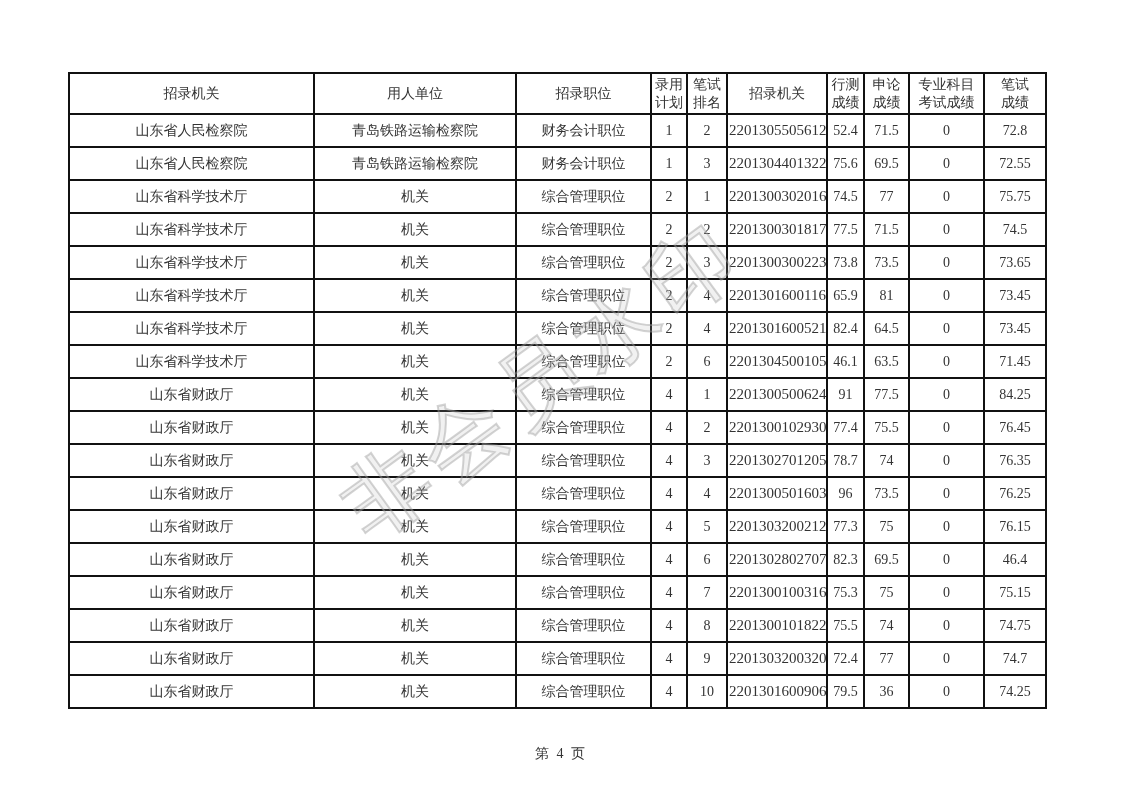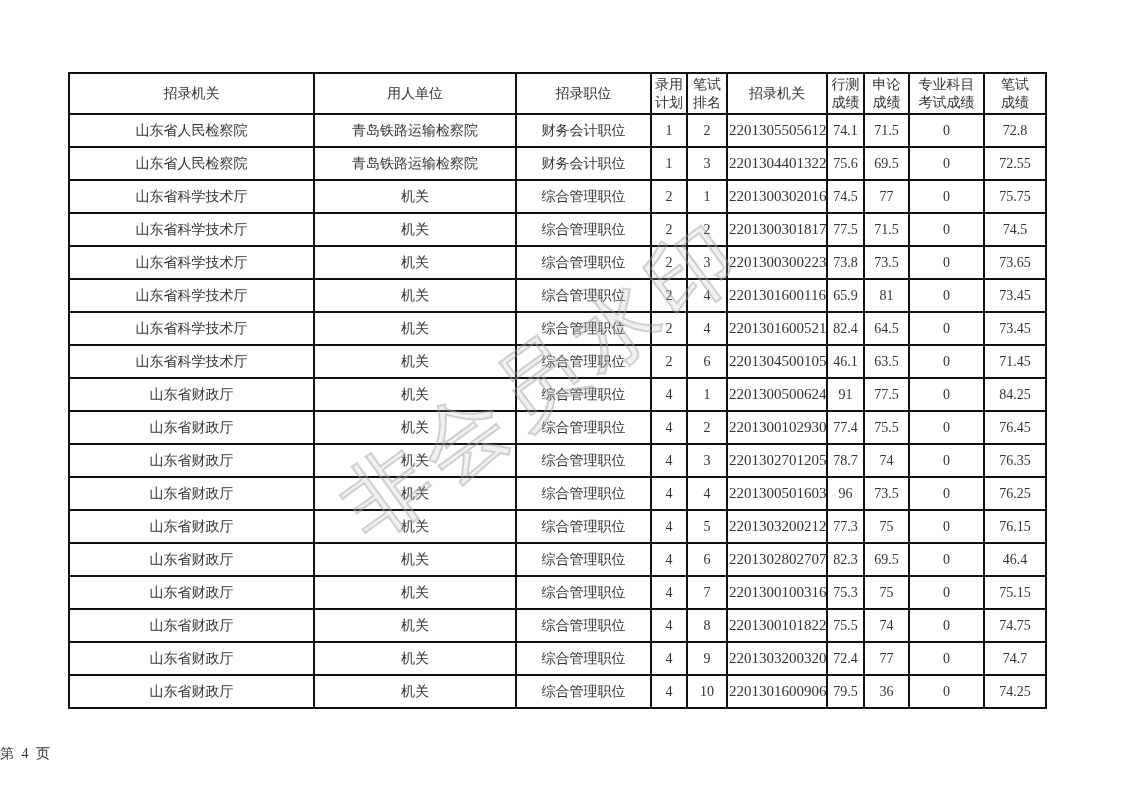--- a/index.html
+++ b/index.html
@@ -64,21 +64,21 @@
     transform-origin: 50% 50%;
     pointer-events: none;
     z-index: 5;
     font-family: "Liberation Sans", "DejaVu Sans", sans-serif;
   }
   .footer {
     position: absolute;
     left: 0;
     top: 745px;
     width: 1122px;
-    text-align: left;
+    text-align: center;
     font-size: 14px;
     color: #333333;
     letter-spacing: 2px;
   }
 </style>
 </head>
 <body>
 
 <div class="page">
 
@@ -116,21 +116,21 @@
         </tr>
     </thead>
     <tbody>
         <tr>
           <td>山东省人民检察院</td>
           <td>青岛铁路运输检察院</td>
           <td>财务会计职位</td>
           <td>1</td>
           <td>2</td>
           <td class="ticket">2201305505612</td>
-          <td>74.1</td>
+          <td>52.4</td>
           <td>71.5</td>
           <td>0</td>
           <td>72.8</td>
         </tr>
         <tr>
           <td>山东省人民检察院</td>
           <td>青岛铁路运输检察院</td>
           <td>财务会计职位</td>
           <td>1</td>
           <td>3</td>

